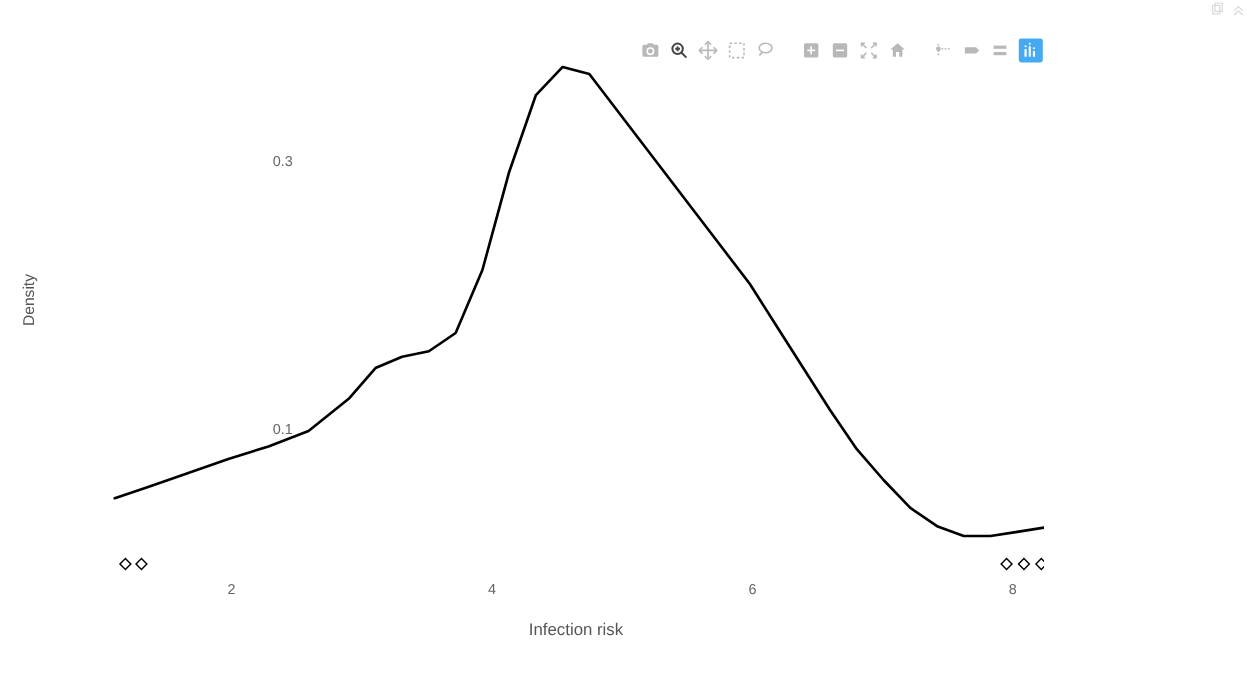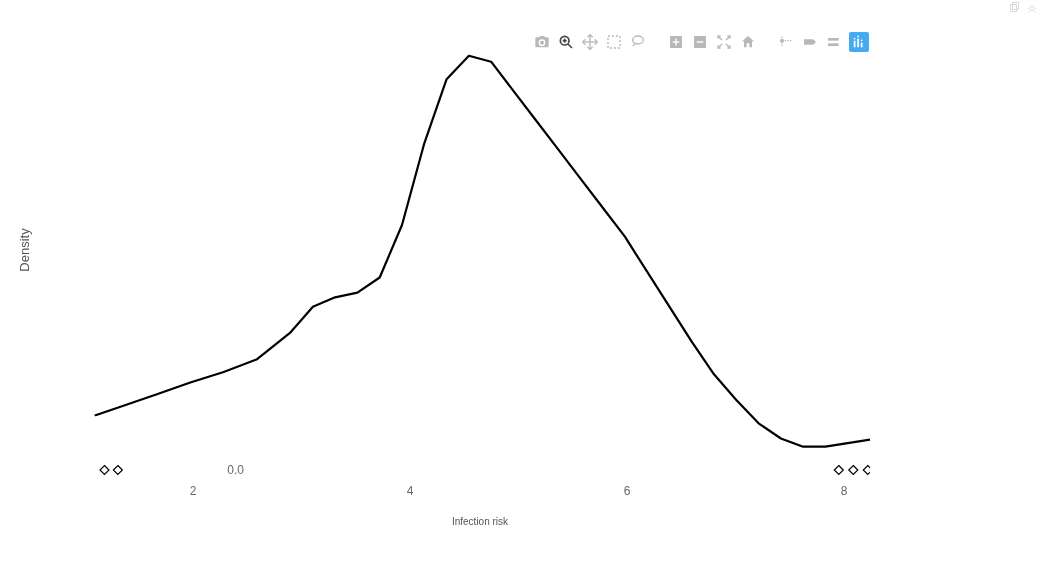--- a/index.html
+++ b/index.html
@@ -43,21 +43,21 @@
     font-size: 12px;
     color: #666;
     transform: translateX(-50%);
   }
   .xlabel {
     position: absolute;
     top: 516px;
     left: 0;
     width: 960px;
     text-align: center;
-    font-size: 10px;
+    font-size: 14px;
     color: #555;
   }
   .ylabel-wrap {
     position: absolute;
     left: 14px;
     top: 0;
     height: 500px;
     width: 20px;
   }
   .ylabel-inner {
@@ -111,21 +111,22 @@
 </style>
 </head>
 <body>
 
 <div class="chart-area">
 
   <div class="ylabel-wrap">
     <div class="ylabel-inner">Density</div>
   </div>
 
-  <div class="ytick-label" style="top:470px">0.0</div>
+  <div class="ytick-label" style="top:358px">0.1</div>
+  <div class="ytick-label" style="top:134px">0.3</div>
 
   <div class="xtick-label" style="left:193px">2</div>
   <div class="xtick-label" style="left:410px">4</div>
   <div class="xtick-label" style="left:627px">6</div>
   <div class="xtick-label" style="left:844px">8</div>
 
   <div class="xlabel">Infection risk</div>
 
   <svg id="plot-svg" class="plot" viewBox="0 0 780 450">
       <path d="M5.6 385.2 L33.4 375.8 L66.9 364.2 L100.3 352.5 L133.7 342.0 L167.1 329.2 L200.6 302.3 L222.9 276.7 L245.1 267.3 L267.4 262.7 L289.7 247.5 L312.0 195.0 L334.3 113.3 L356.6 49.2 L378.9 25.8 L401.1 31.7 L423.4 60.8 L445.7 90.0 L468.0 119.2 L490.3 148.3 L512.6 177.5 L534.9 206.7 L557.1 241.7 L579.4 276.7 L601.7 311.7 L624.0 344.3 L646.3 370.0 L668.6 393.3 L690.9 408.5 L713.1 416.7 L735.4 416.7 L757.7 413.2 L780.0 409.7 L791.1 408.5 " fill="none" stroke="#000" stroke-width="2.2" stroke-linejoin="round" stroke-linecap="round"></path>

